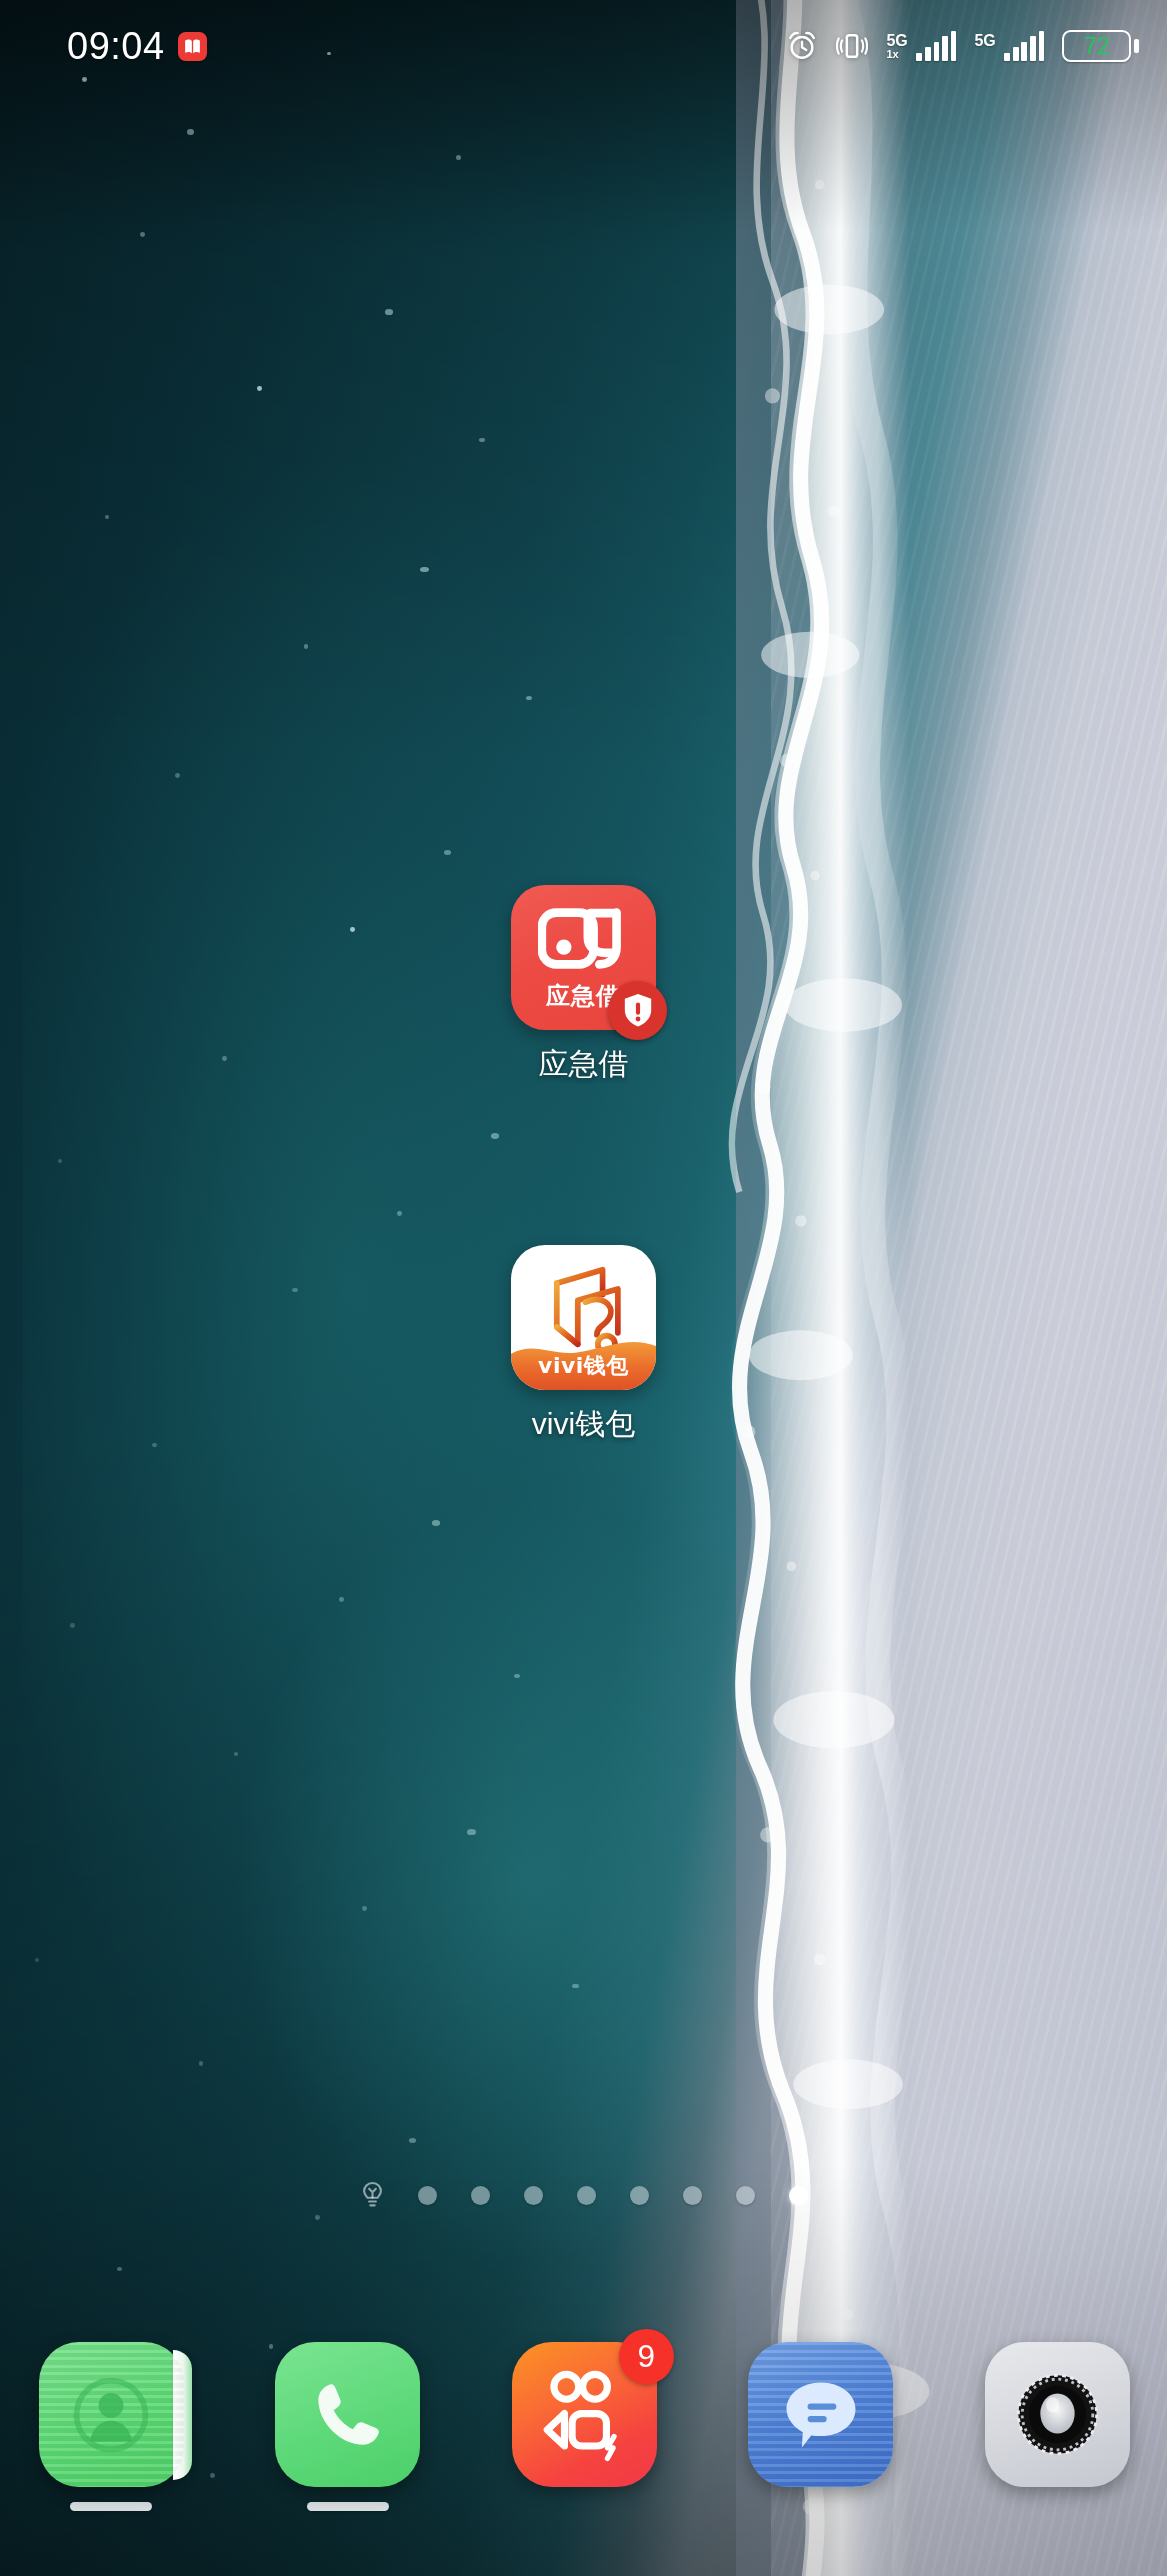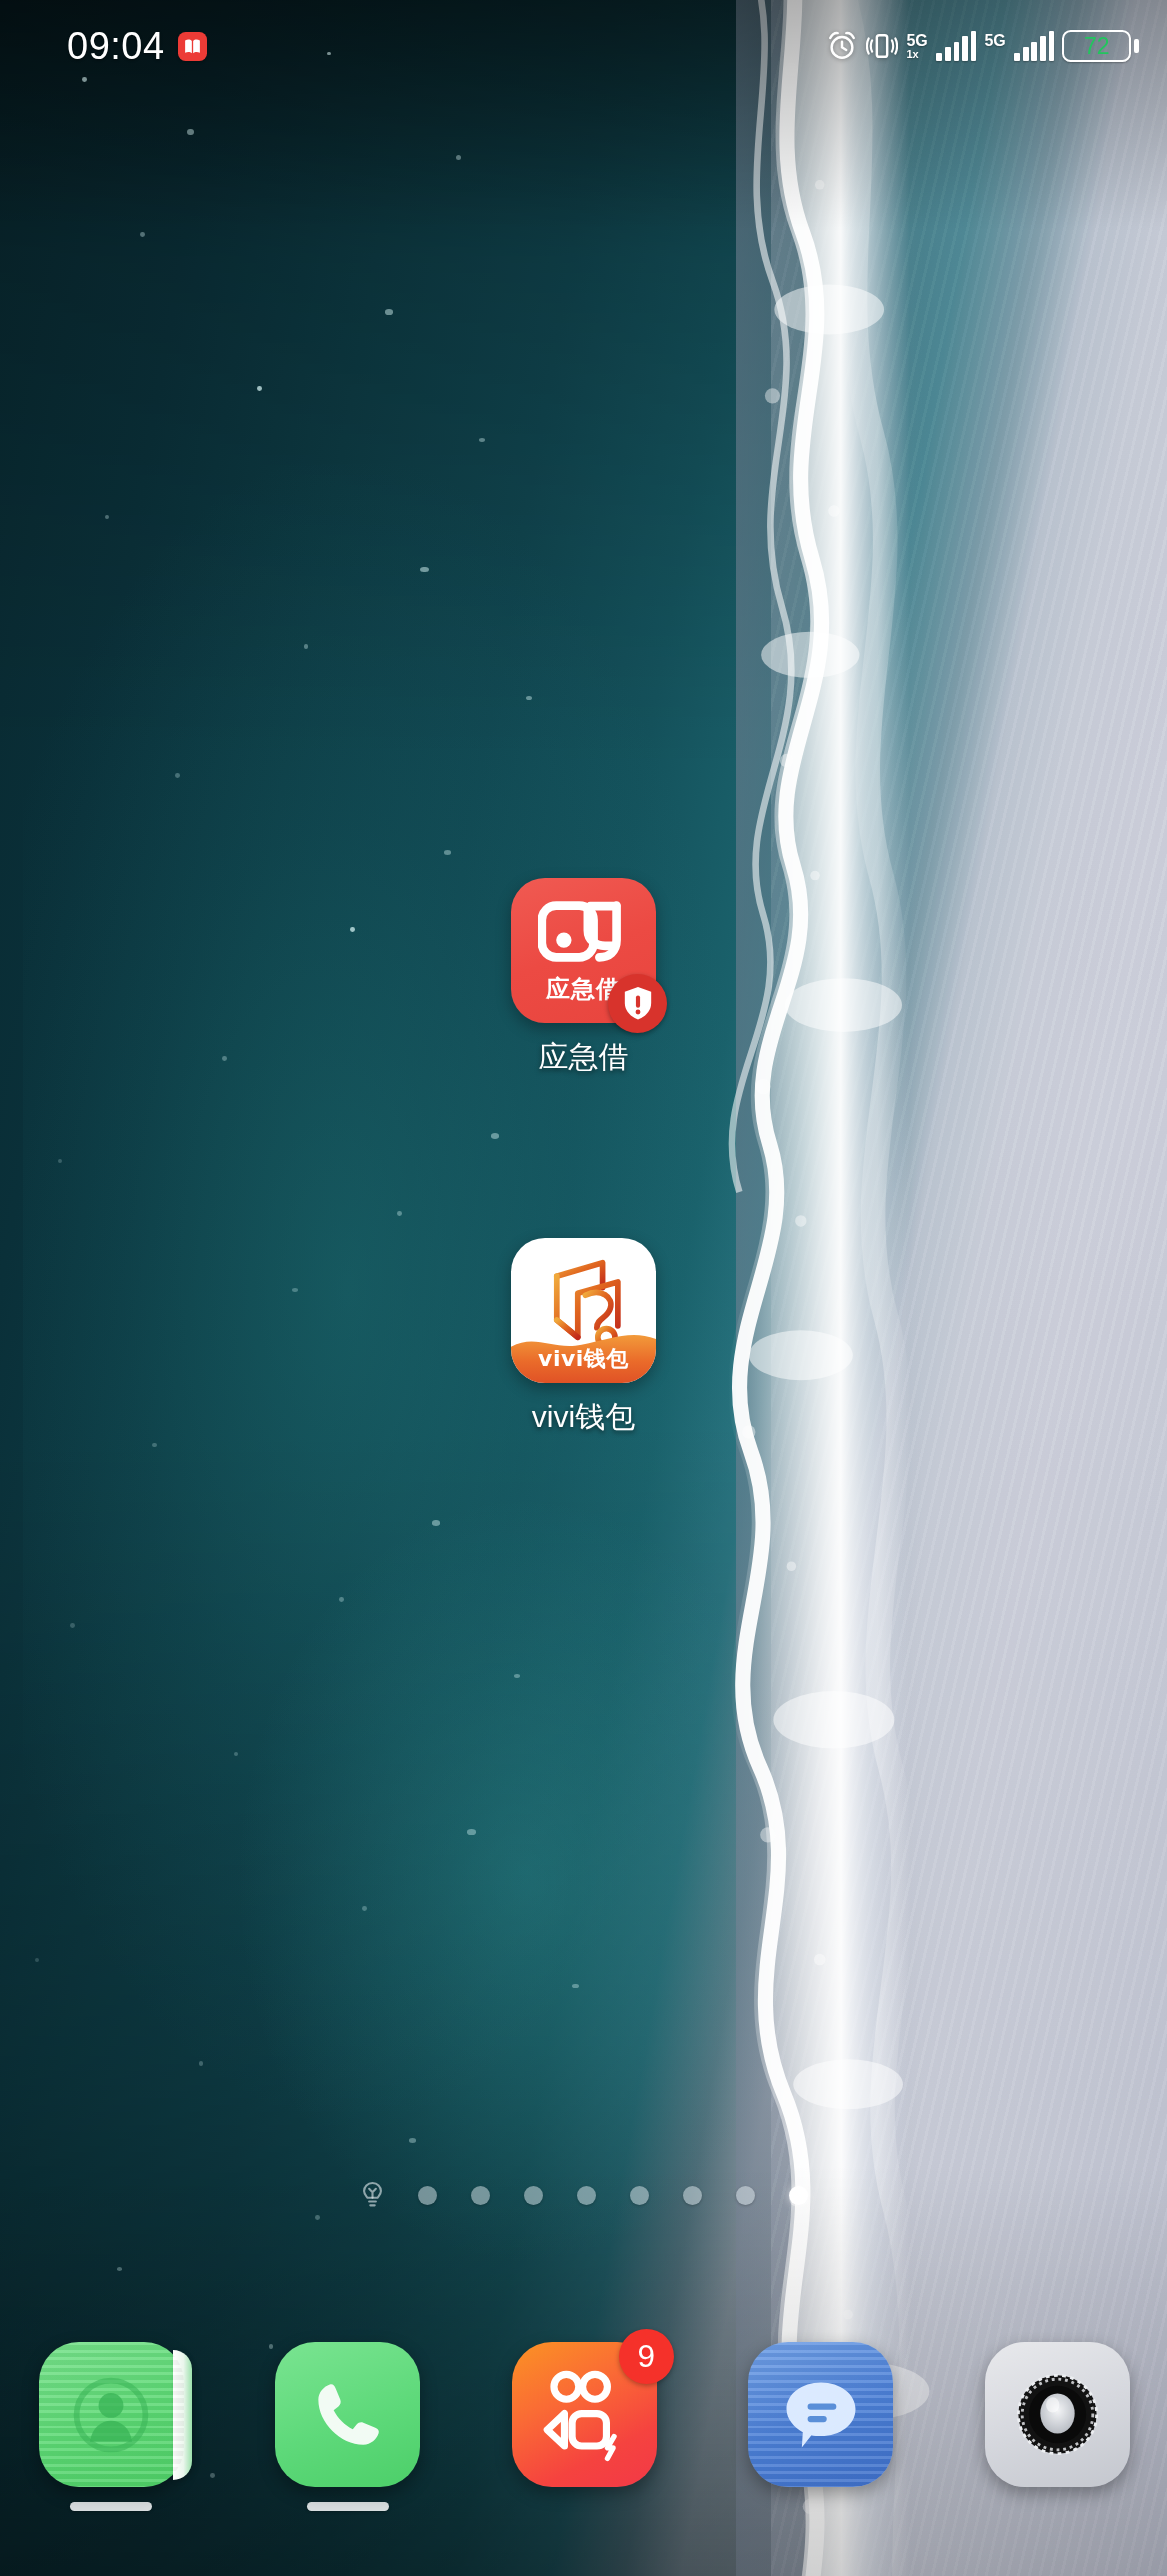--- a/index.html
+++ b/index.html
@@ -102,21 +102,21 @@
     color:#fff; font-size:38px; letter-spacing:0.5px; font-weight:400;
     text-shadow:0 1px 2.9px rgba(0,0,0,.45);
   }
   .notif-chip{
     width:29px; height:29px; border-radius:7.6px;
     background:#ec3b36; display:flex; align-items:center; justify-content:center;
     box-shadow:0 1px 2.9px rgba(0,0,0,.3);
   }
   .notif-chip svg{ display:block; }
 
-  .sb-right{ display:flex; align-items:center; gap:8px; }
+  .sb-right{ display:flex; align-items:center; gap:18px; }
   .sb-right .ic{ display:flex; align-items:flex-end; }
   .sb-right svg{ display:block; filter:drop-shadow(0 1px 1.9px rgba(0,0,0,.30)); }
 
   .sig{ display:flex; align-items:flex-end; gap:8.6px; }
   .sig .gtxt{
     color:#fff; font-size:16px; line-height:1; font-weight:700;
     transform:translateY(-12.4px);
     text-shadow:0 1px 1.9px rgba(0,0,0,.35);
   }
   .sig .sub1x{
@@ -136,21 +136,21 @@
   .batt .shell{
     width:69px; height:32px; border:2.9px solid #fff; border-radius:8.6px;
     display:flex; align-items:center; justify-content:center;
     box-shadow:0 1px 1.9px rgba(0,0,0,.3);
   }
   .batt .lvl{ color:#22c55e; font-size:23px; font-weight:400; letter-spacing:0; }
   .batt .nub{ width:4.8px; height:14.3px; background:#fff; border-radius:1.9px; }
 
   
   #appgrid{
-    position:absolute; left:0; top:0; width:100%; height:2175px; z-index:30;
+    position:absolute; left:0; top:7px; width:100%; height:2175px; z-index:30;
   }
   .app{
     position:absolute; width:181px;
     display:flex; flex-direction:column; align-items:center;
   }
   .app-icon{
     width:145px; height:145px; border-radius:34px;
     position:relative; overflow:visible;
     box-shadow:0 5.7px 15.3px rgba(0,0,0,.30);
   }

